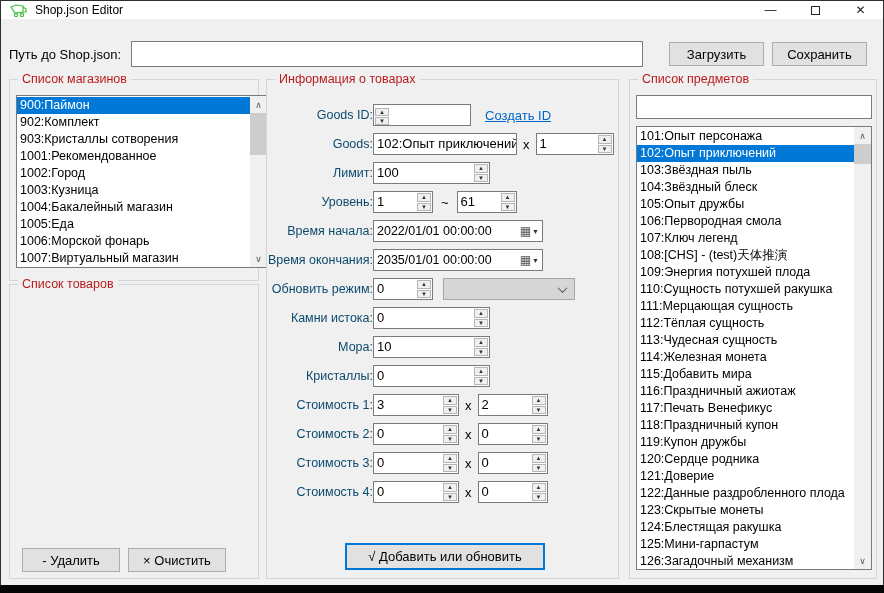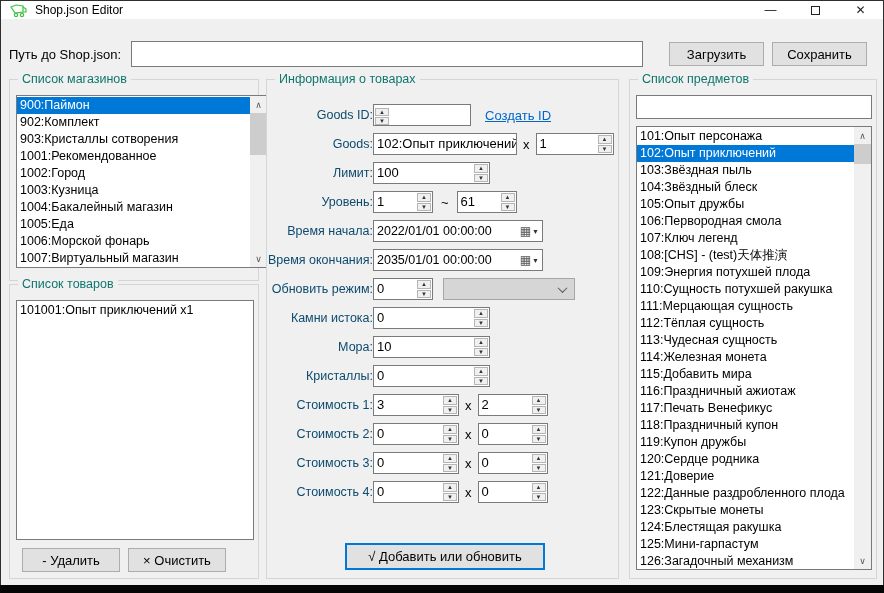--- a/index.html
+++ b/index.html
@@ -17,21 +17,21 @@
   .win-controls{margin-left:auto; display:flex; height:100%;}
   .win-btn{width:45px; height:100%; display:flex; align-items:center; justify-content:center; font-size:12px; color:#222; cursor:default;}
   .maxi-box{width:9px; height:9px; border:1px solid #222; display:inline-block;}
   
   .toolbar{position:absolute; top:40px; left:8px; right:16px; height:26px; display:flex; align-items:center;}
   .toolbar-label{font-size:13px; color:#000; white-space:nowrap;}
   .path-input{flex:1; height:26px; margin-left:10px; margin-right:18px; border:1px solid #7a7a7a; background:#fff; font-size:13px; padding:0 4px; outline:none;}
   .tb-btn{width:95px; height:24px; background:#e1e1e1; border:1px solid #adadad; font-size:13px; color:#000; margin-left:8px; font-family:inherit;}
   
   .groupbox{position:absolute; border:1px solid #d5d5d5; background:#f0f0f0;}
-  .groupbox>.gb-title{position:absolute; top:-8px; left:8px; background:#f0f0f0; padding:0 4px; font-size:12.5px; color:#0f766e; white-space:nowrap;}
+  .groupbox>.gb-title{position:absolute; top:-8px; left:8px; background:#f0f0f0; padding:0 4px; font-size:12.5px; color:#b91c1c; white-space:nowrap;}
   
   .listbox{position:absolute; background:#fff; border:1px solid #7a7a7a; overflow:hidden;}
   .list-inner{position:absolute; top:1px; left:0; right:17px; bottom:0;}
   .list-inner.no-sb{right:0;}
   .list-item{height:17px; line-height:17px; font-size:12.5px; color:#000; padding-left:3px; white-space:nowrap; overflow:hidden;}
   .list-item.selected{background:var(--sel); color:#fff;}
   .vscroll{position:absolute; top:0; right:0; bottom:0; width:17px; background:#f0f0f0; display:flex; flex-direction:column; align-items:center;}
   .sb-arrow{height:17px; width:17px; display:flex; align-items:center; justify-content:center; font-size:9px; color:#555;}
   .sb-arrow.down{margin-top:auto;}
   .sb-thumb{width:17px; background:#cdcdcd;}
@@ -111,25 +111,20 @@
       <div class="vscroll">
         <div class="sb-arrow">∧</div>
         <div class="sb-thumb" style="height:42px;"></div>
         <div class="sb-arrow down">∨</div>
       </div>
     </div>
   </div>
 
   <div class="groupbox" style="left:8px; top:283px; width:250px; height:295px;">
     <span class="gb-title">Список товаров</span>
-    <div class="listbox" style="left:6px; top:15px; width:238px; height:240px;">
-      <div class="list-inner no-sb">
-          <div class="list-item">101001:Опыт приключений x1</div>
-        </div>
-    </div>
     <button class="small-btn" style="left:12px; bottom:6px; width:98px;">- Удалить</button>
     <button class="small-btn" style="left:118px; bottom:6px; width:98px;">× Очистить</button>
   </div>
 
   <div class="groupbox" style="left:265px; top:78px; width:353px; height:500px;">
     <span class="gb-title">Информация о товарах</span>
     <div class="info-body">
 
       <div class="row">
         <div class="flabel">Goods ID:</div>

